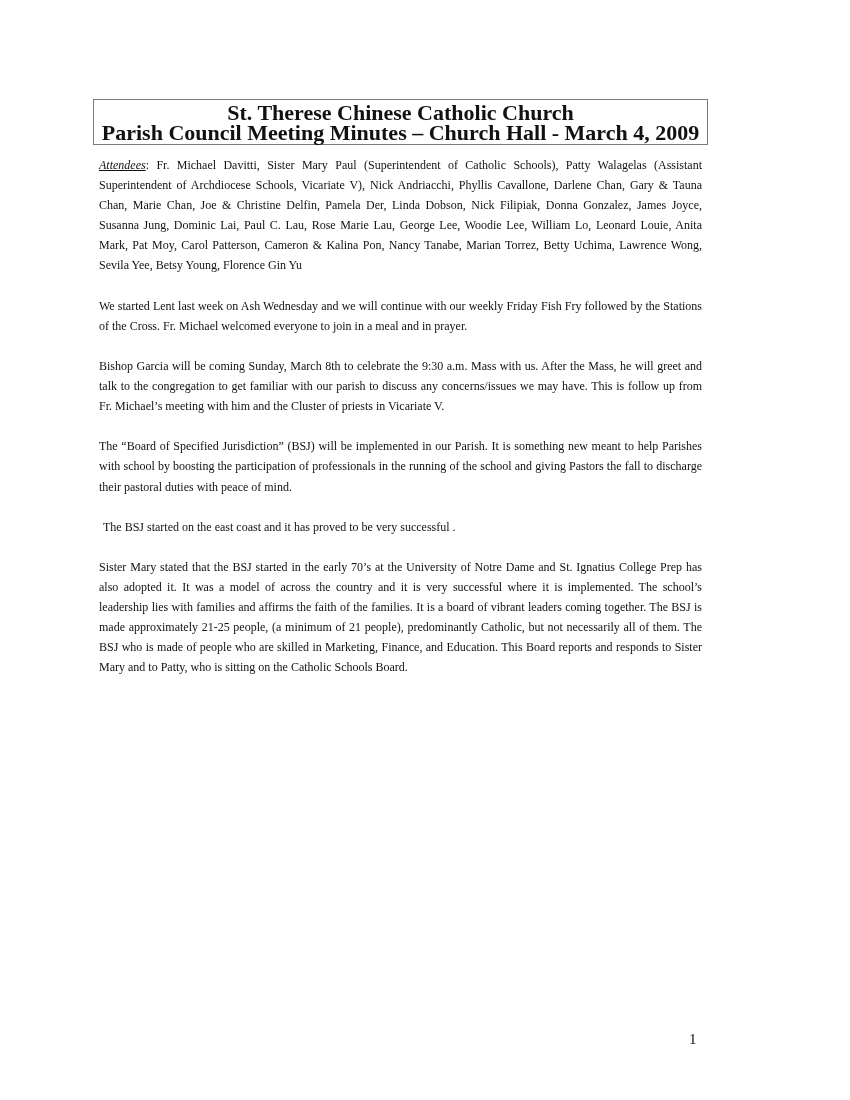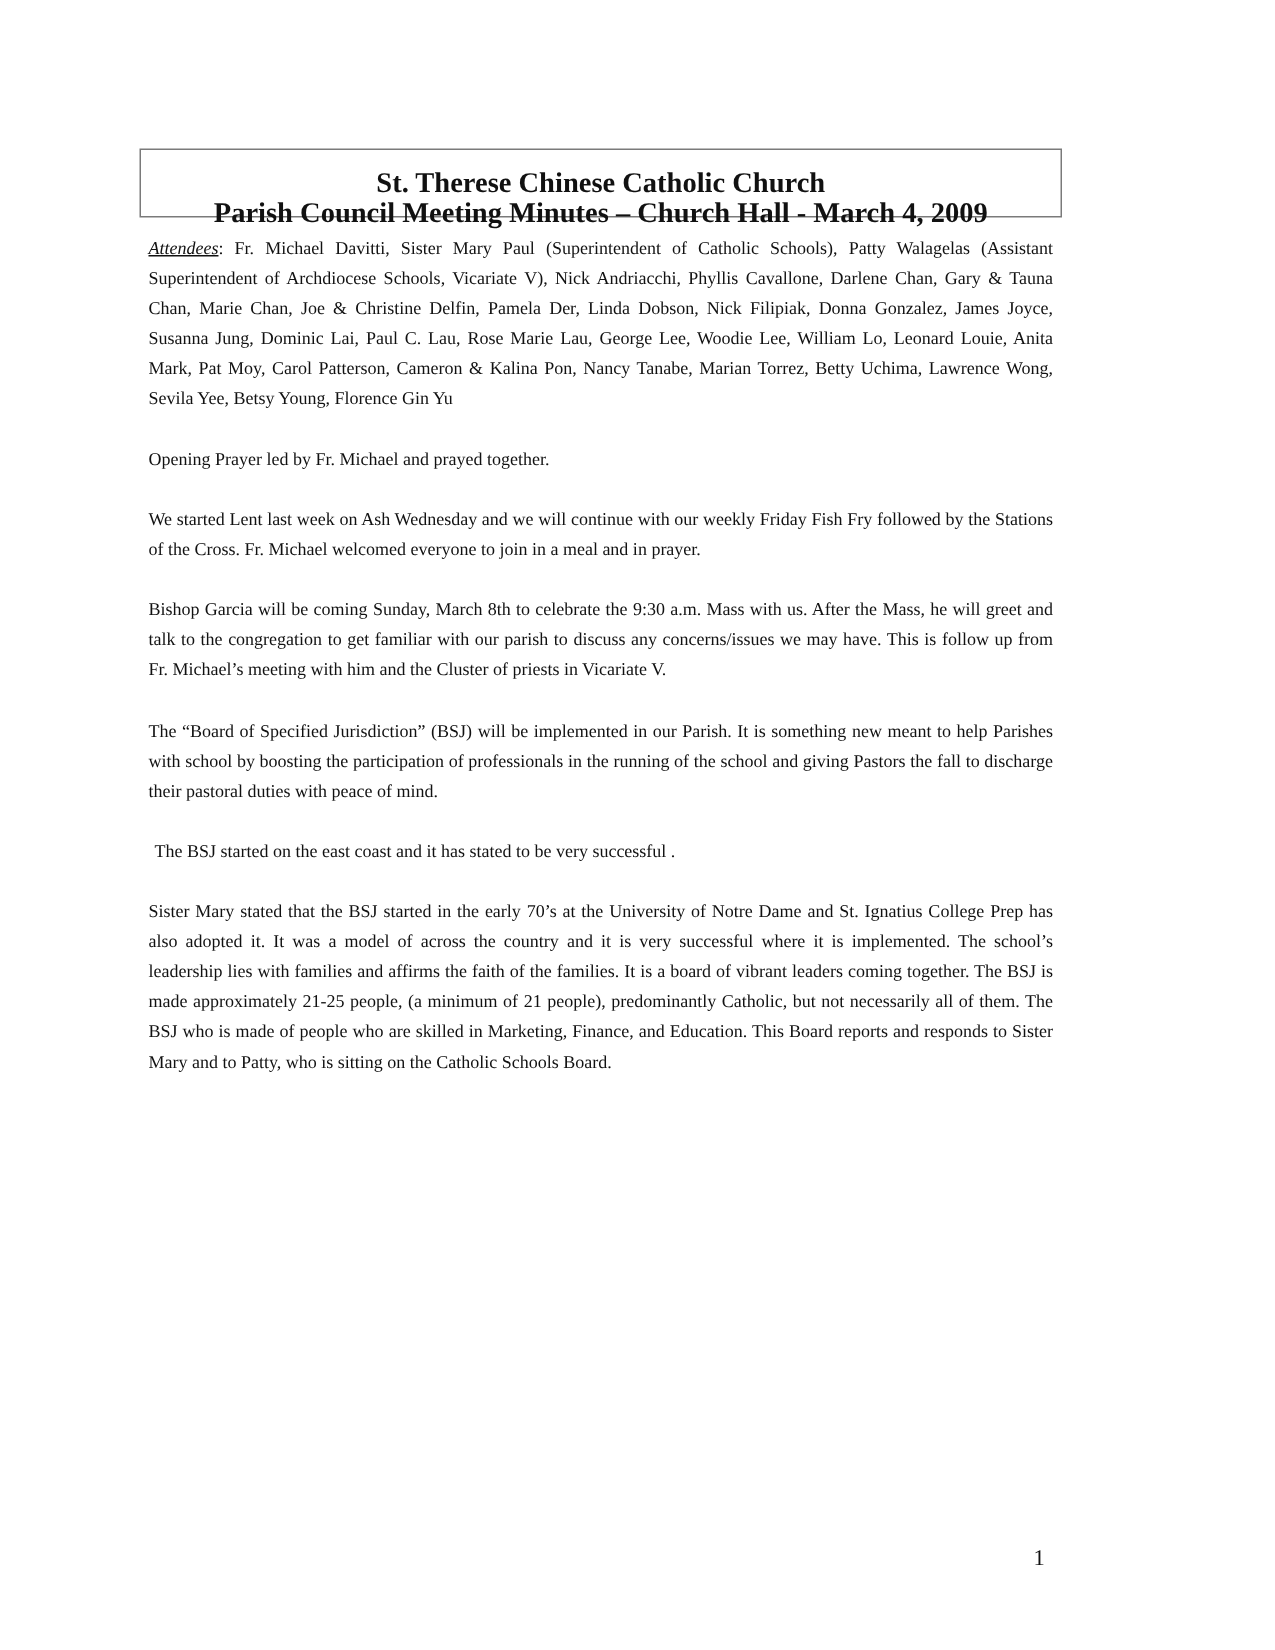--- a/index.html
+++ b/index.html
@@ -3,22 +3,22 @@
 <meta charset="utf-8">
 <style>
   html, body { margin: 0; padding: 0; background: #ffffff; }
   body {
     width: 850px; height: 1100px; position: relative; overflow: hidden;
     font-family: "Liberation Serif", serif; color: #111111;
   }
   .title-box {
     position: absolute; left: 93px; top: 99px; width: 615px; height: 46px;
     border: 1px solid #7a7a7a; box-sizing: border-box;
-    text-align: center; font-weight: bold; font-size: 19px; line-height: 20px;
-    padding-top: 13px;
+    text-align: center; font-weight: bold; font-size: 22px; line-height: 20px;
+    padding-top: 3px;
   }
   .title-box div { white-space: nowrap; }
   .body-text {
     position: absolute; left: 99px; top: 155px; width: 603px;
     font-size: 12px; line-height: 20.1px; text-align: justify;
   }
   .body-text p { margin: 0 0 20.1px 0; }
   .attendees-label { font-style: italic; text-decoration: underline; }
   .last-line-left { text-align-last: left; }
   .indent { padding-left: 4px; }
@@ -29,21 +29,20 @@
 </head>
 <body>
 
 <div class="title-box">
   <div>St. Therese Chinese Catholic Church</div>
   <div>Parish Council Meeting Minutes – Church Hall - March 4, 2009</div>
 </div>
 
 <div class="body-text">
   <p class="last-line-left"><span class="attendees-label">Attendees</span><span>:  </span><span>Fr. Michael Davitti, Sister Mary Paul (Superintendent of Catholic Schools), Patty Walagelas (Assistant Superintendent of Archdiocese Schools, Vicariate V), Nick Andriacchi, Phyllis Cavallone, Darlene Chan, Gary &amp; Tauna Chan, Marie Chan, Joe &amp; Christine Delfin, Pamela Der, Linda Dobson, Nick Filipiak, Donna Gonzalez, James Joyce, Susanna Jung, Dominic Lai, Paul C. Lau, Rose Marie Lau, George Lee, Woodie Lee, William Lo, Leonard Louie, Anita Mark, Pat Moy, Carol Patterson, Cameron &amp; Kalina Pon, Nancy Tanabe, Marian Torrez, Betty Uchima, Lawrence Wong, Sevila Yee, Betsy Young, Florence Gin Yu</span></p>
-  <p class="last-line-left">Opening Prayer led by Fr. Michael and prayed together.</p>
   <p class="last-line-left">We started Lent last week on Ash Wednesday and we will continue with our weekly Friday Fish Fry followed by the Stations of the Cross.  Fr. Michael welcomed everyone to join in a meal and in prayer.</p>
   <p class="last-line-left">Bishop Garcia will be coming Sunday, March 8th to celebrate the 9:30 a.m. Mass with us. After the Mass, he will greet and talk to the congregation to get familiar with our parish to discuss any concerns/issues we may have.  This is follow up from Fr. Michael’s meeting with him and the Cluster of priests in Vicariate V.</p>
   <p class="last-line-left">The “Board of Specified Jurisdiction” (BSJ) will be implemented in our Parish. It is something new meant to help Parishes with school by boosting the participation of professionals in the running of the school and giving Pastors the fall to discharge their pastoral duties with peace of mind.</p>
-  <p class="last-line-left indent">The BSJ started on the east coast and it has stated to be very successful .</p>
+  <p class="last-line-left indent">The BSJ started on the east coast and it has proved to be very successful .</p>
   <p class="last-line-left">Sister Mary stated that the BSJ started in the early 70’s at the University of Notre Dame and St. Ignatius College Prep has also adopted it.  It was a model of across the country and it is very successful where it is implemented.  The school’s leadership lies with families and affirms the faith of the families.  It is a board of vibrant leaders coming together. The  BSJ is made approximately 21-25 people, (a minimum of 21 people), predominantly Catholic, but not necessarily all of them.  The BSJ who is made of people who are skilled in Marketing, Finance, and Education.  This Board reports and responds to Sister Mary and to Patty, who is sitting on the Catholic Schools Board.</p>
 </div>
 
 <div class="page-number">1</div>
 
 </body></html>

